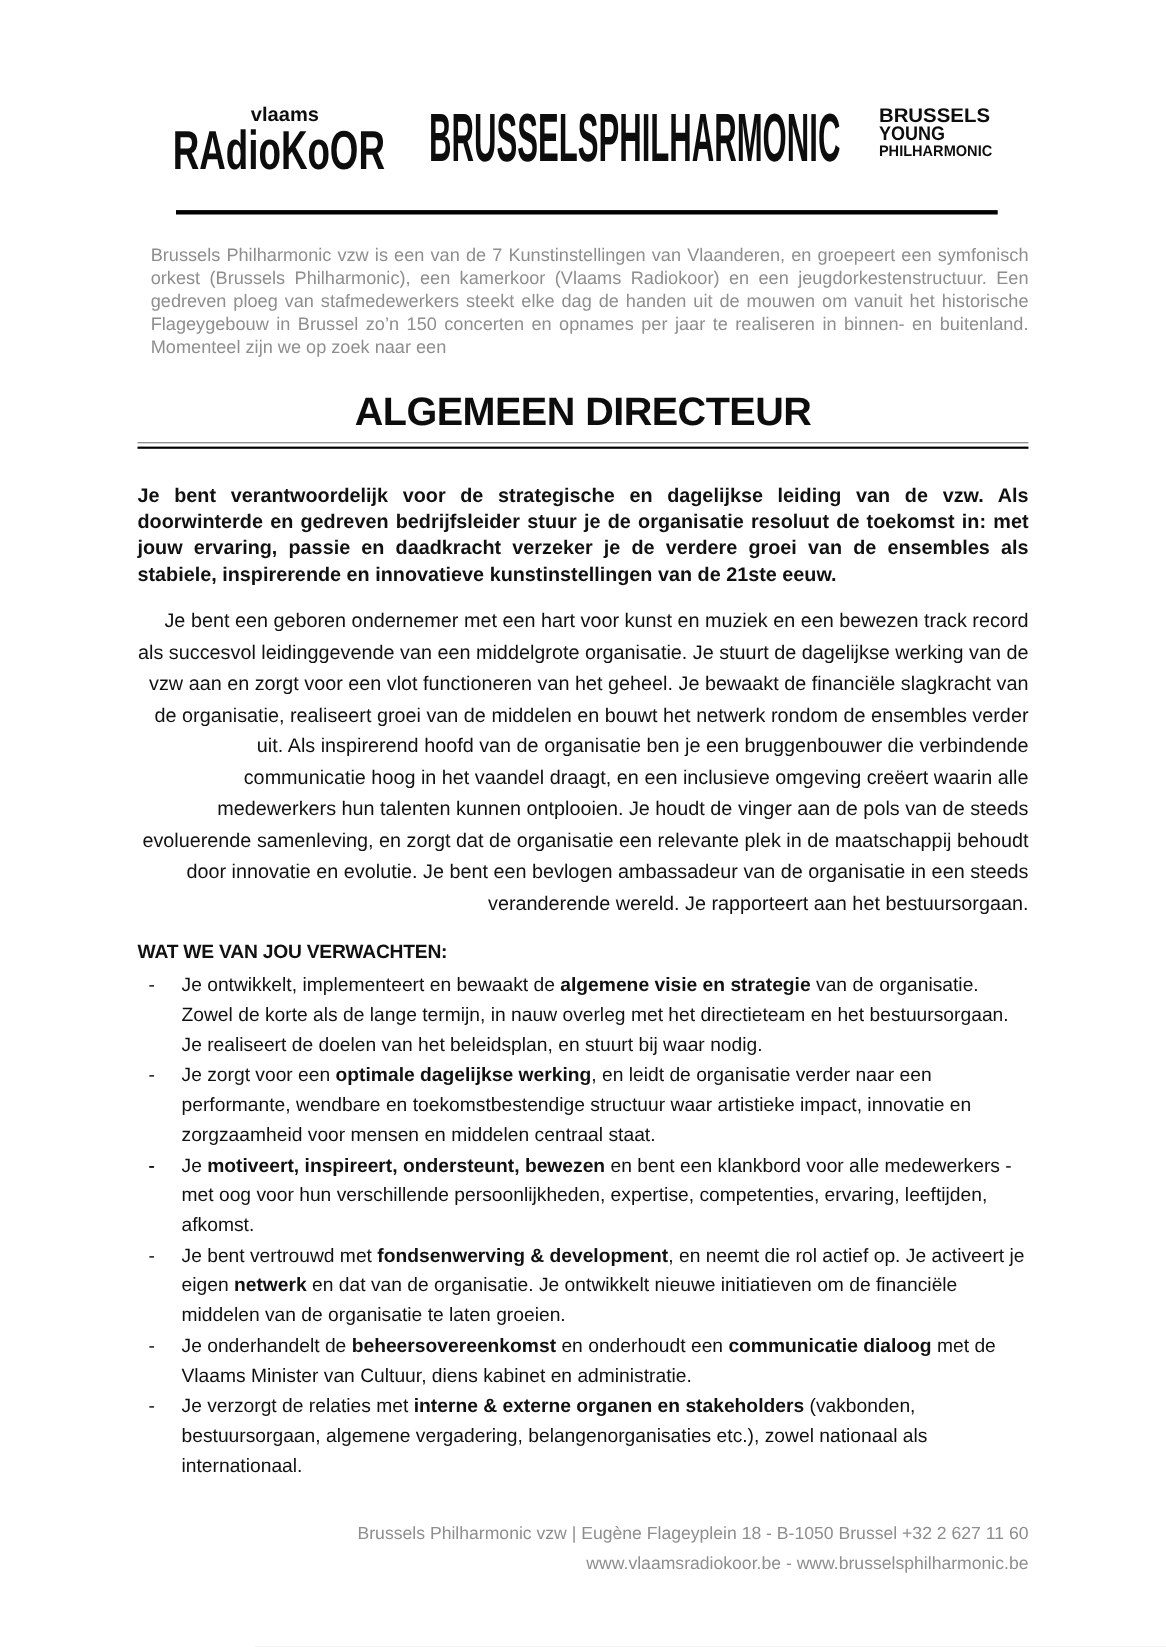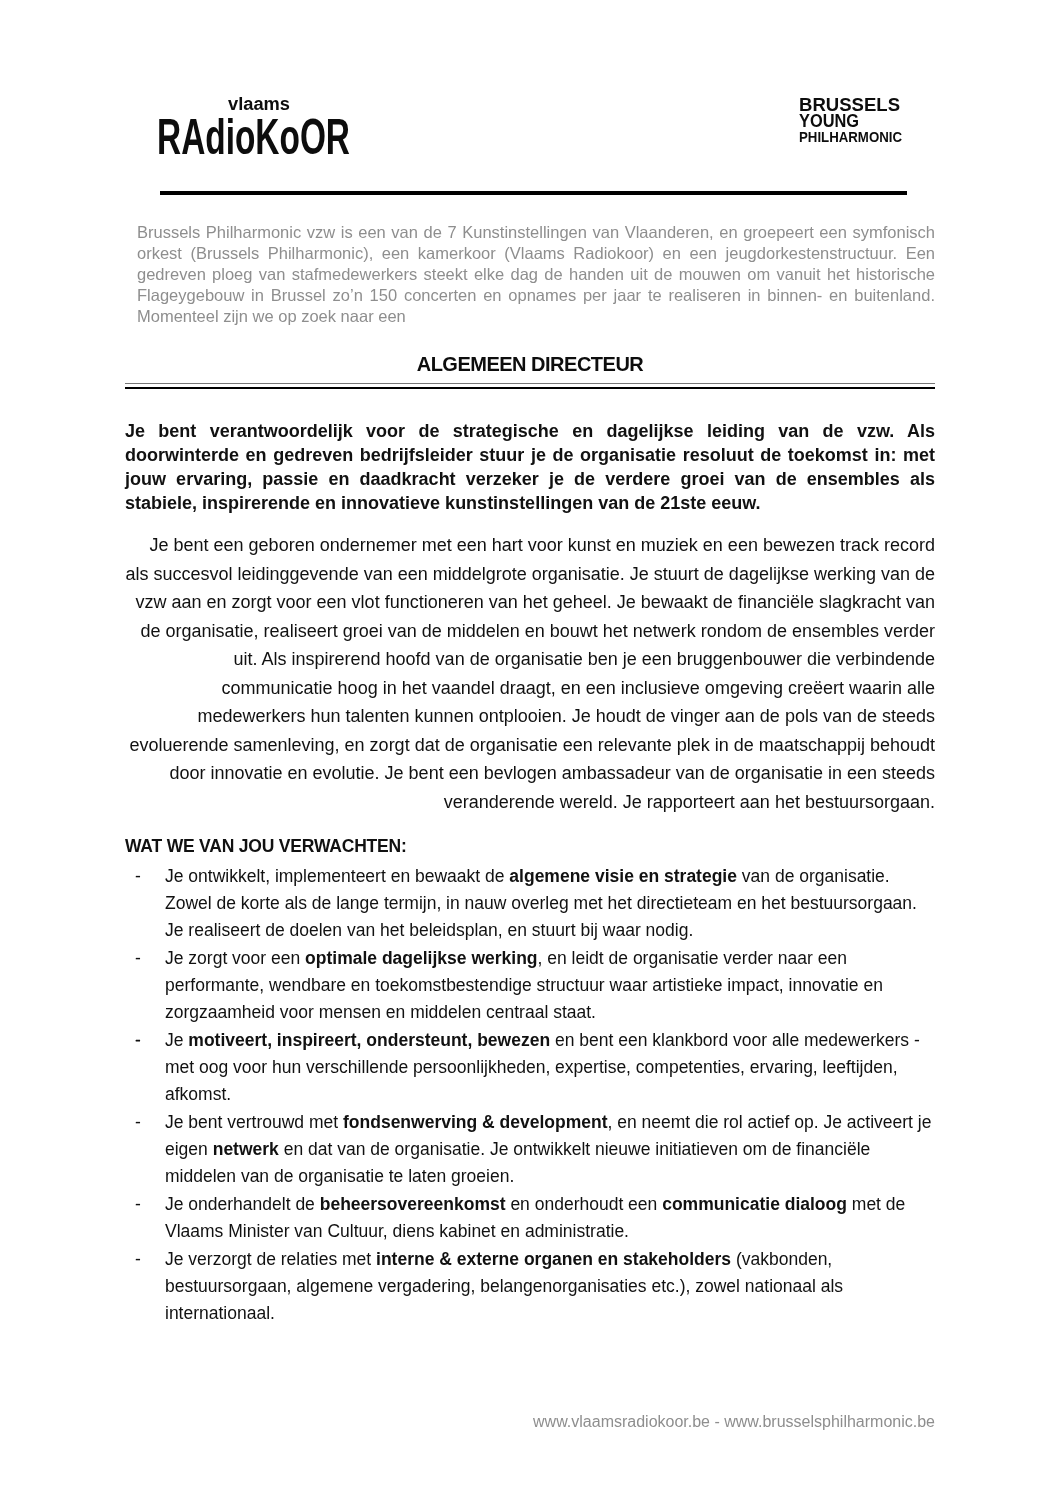--- a/index.html
+++ b/index.html
@@ -32,21 +32,21 @@
   .intro {
     margin:27px 0 0 12px;
     font-size:16.5px; line-height:21px;
     color:#8e8e8e;
     text-align:justify;
   }
 
   
   .title {
     margin:26px 0 0 0;
-    font-size:20px; font-weight:bold;
+    font-size:36px; font-weight:bold;
     letter-spacing:-0.5px;
     text-align:center;
     color:#0d0d0d;
   }
   .title-rule {
     margin-top:7px;
     height:3px;
     border-top:1px solid #777;
     border-bottom:2px solid #000;
   }
@@ -97,20 +97,25 @@
 <div class="page">
   <div class="content">
 
     <div class="logos">
       <div class="logo-radiokoor">
         <svg width="200" height="72" viewBox="0 0 200 72">
           <text x="73" y="20" font-size="18" font-weight="bold" textLength="62" lengthAdjust="spacingAndGlyphs">vlaams</text>
           <text x="2" y="64" font-size="50" font-weight="bold" textLength="193" lengthAdjust="spacingAndGlyphs">RAdioKoOR</text>
         </svg>
       </div>
+      <div class="logo-bph">
+        <svg width="380" height="64" viewBox="0 0 380 64">
+          <text x="2" y="54" font-size="62" font-weight="bold" textLength="374" lengthAdjust="spacingAndGlyphs">BRUSSELSPHILHARMONIC</text>
+        </svg>
+      </div>
       <div class="logo-byp">
         <svg width="112" height="56" viewBox="0 0 112 56">
           <text x="1" y="15" font-size="18" font-weight="900" textLength="101" lengthAdjust="spacingAndGlyphs">BRUSSELS</text>
           <text x="1" y="31" font-size="18" font-weight="900" textLength="60" lengthAdjust="spacingAndGlyphs">YOUNG</text>
           <text x="1" y="46" font-size="14" font-weight="900" textLength="103" lengthAdjust="spacingAndGlyphs">PHILHARMONIC</text>
         </svg>
       </div>
     </div>
 
     <hr class="header-rule">
@@ -132,15 +137,16 @@
         <li><span class="marker">-</span></li>
         <li><span class="marker">-</span><span><span>Je </span><b>motiveert, inspireert, ondersteunt, bewezen</b><span> en bent een klankbord voor alle medewerkers - met oog voor hun verschillende persoonlijkheden, expertise, competenties, ervaring, leeftijden, afkomst.</span></span></li>
         <li><span class="marker">-</span><span><span>Je bent vertrouwd met </span><b>fondsenwerving &amp; development</b><span>, en neemt die rol actief op. Je activeert je eigen </span><b>netwerk</b><span> en dat van de organisatie. Je ontwikkelt nieuwe initiatieven om de financiële middelen van de organisatie te laten groeien.</span></span></li>
         <li><span class="marker">-</span><span><span>Je onderhandelt de </span><b>beheersovereenkomst</b><span> en onderhoudt een </span><b>communicatie dialoog</b><span> met de Vlaams Minister van Cultuur, diens kabinet en administratie.</span></span></li>
         <li><span class="marker">-</span><span><span>Je verzorgt de relaties met </span><b>interne &amp; externe organen en stakeholders</b><span> (vakbonden, bestuursorgaan, algemene vergadering, belangenorganisaties etc.), zowel nationaal als internationaal.</span></span></li>
       </ul>
 
   </div>
 
   <div class="footer">
+    <div>Brussels Philharmonic vzw  |  Eugène Flageyplein 18 - B-1050 Brussel  +32 2 627 11 60</div>
     <div>www.vlaamsradiokoor.be - www.brusselsphilharmonic.be</div>
   </div>
 </div>
 
 </body></html>

